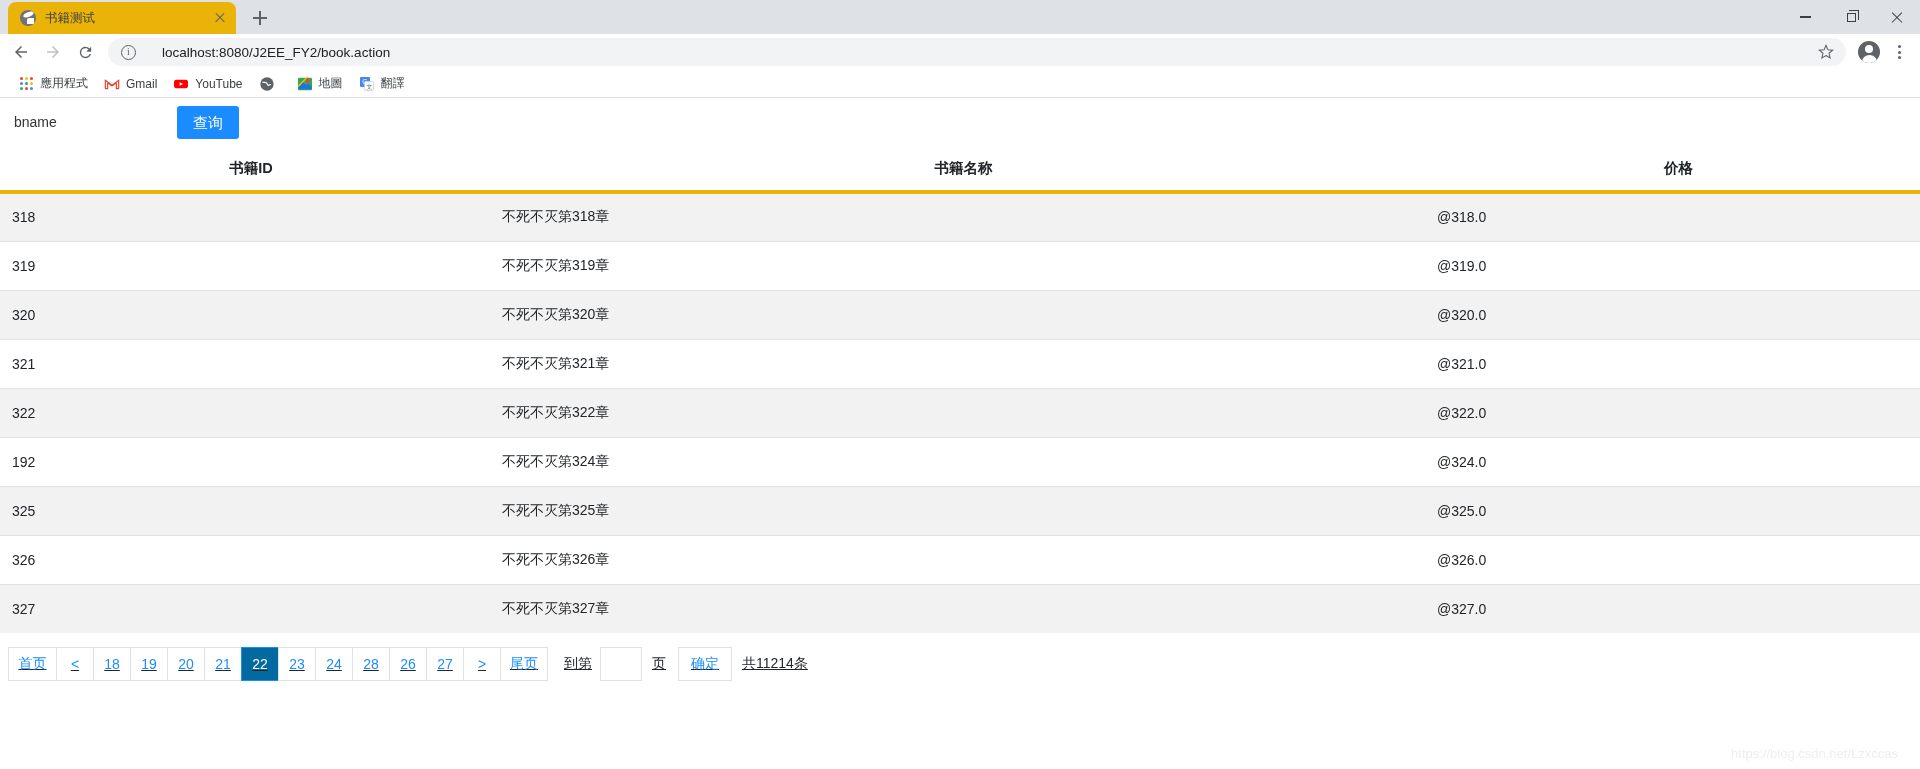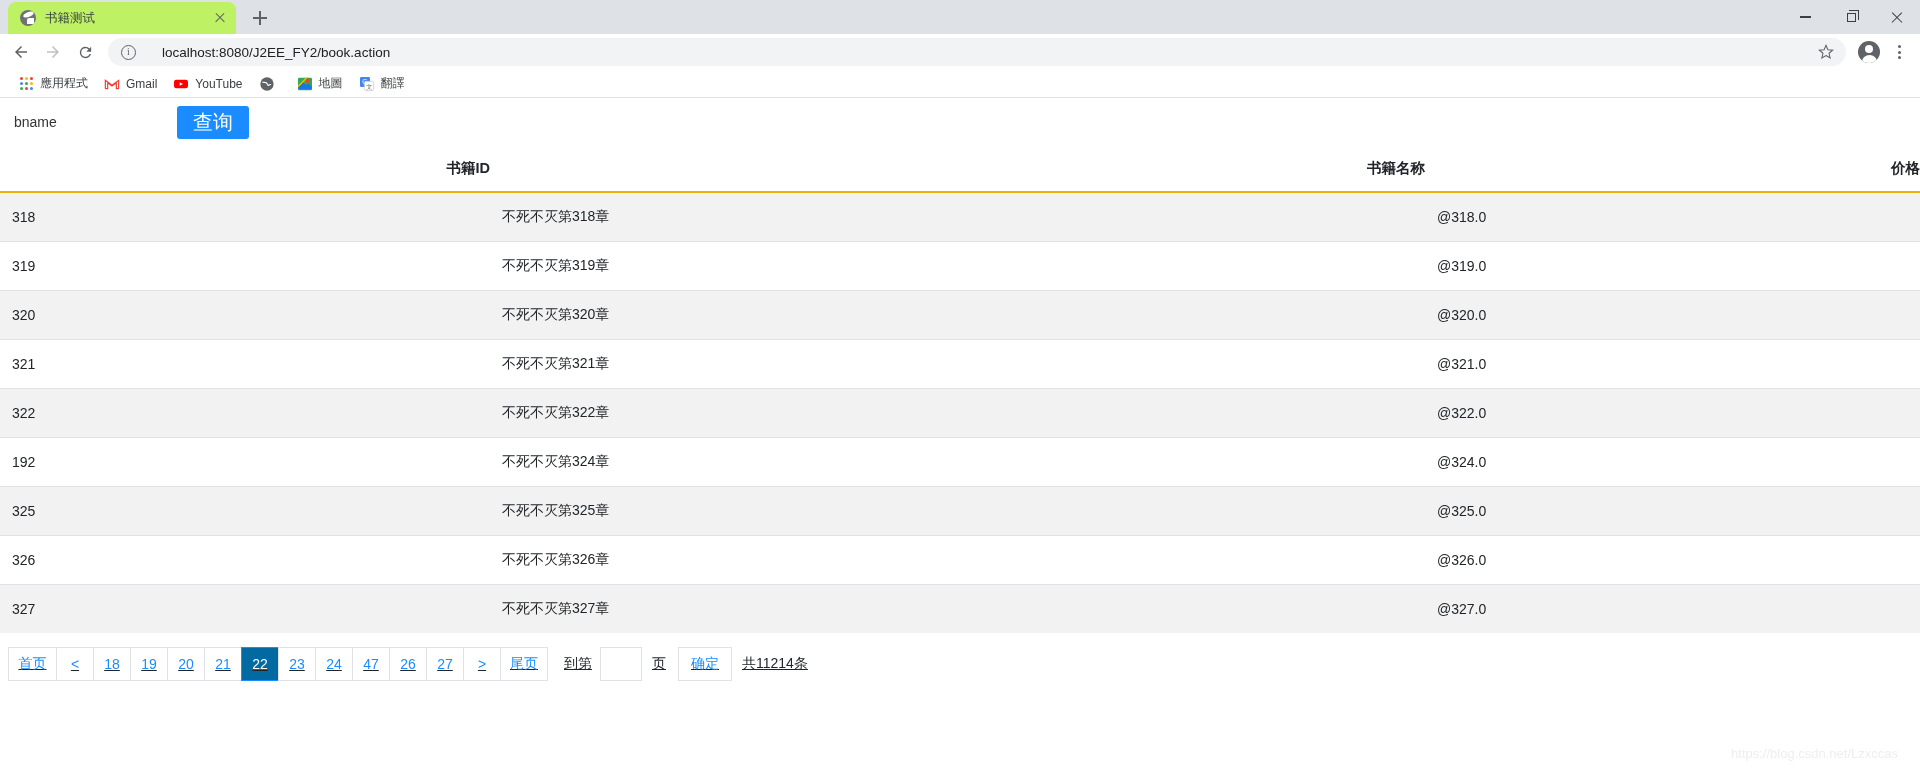--- a/index.html
+++ b/index.html
@@ -19,21 +19,21 @@
     background: #dee1e6;
     display: flex;
     align-items: flex-end;
     padding-left: 8px;
     position: relative;
     flex: 0 0 34px;
   }
   .tab {
     height: 32px;
     width: 228px;
-    background: #bef264;
+    background: #eab308;
     border-radius: 8px 8px 0 0;
     display: flex;
     align-items: center;
     padding: 0 8px 0 12px;
     gap: 9px;
     position: relative;
   }
   .tab-favicon {
     width: 16px; height: 16px; flex: 0 0 16px;
     border-radius: 50%;
@@ -196,43 +196,43 @@
     width: 160px; height: 30px;
     padding: 0 2px;
     background: transparent;
     margin-left: 0;
   }
   .query-btn {
     background: #1a8cff;
     color: #ffffff;
     border: none;
     border-radius: 3px;
-    font-size: 20px;
+    font-size: 15px;
     font-family: "Liberation Sans", sans-serif;
     padding: 8px 16px;
     cursor: pointer;
     position: absolute;
     left: 177px;
     top: 8px;
     height: 33px;
     line-height: 17px;
   }
 
   table.book-table {
     width: 1920px;
     border-collapse: collapse;
     table-layout: fixed;
   }
   table.book-table th {
-    text-align: right;
+    text-align: center;
     font-size: 14.5px;
     font-weight: bold;
     color: #212529;
     padding: 12px 0 12px 12px;
-    border-bottom: 2px solid #eab308;
+    border-bottom: 4px solid #eab308;
     height: 46px;
   }
   table.book-table td {
     font-size: 14px;
     color: #212529;
     padding: 0 0 0 12px;
     height: 49px;
     border-top: 1px solid #dee2e6;
     vertical-align: middle;
   }
@@ -504,21 +504,21 @@
     <div class="pager">
       <a class="pg wide">首页</a>
       <a class="pg">&lt;</a>
       <a class="pg">18</a>
       <a class="pg">19</a>
       <a class="pg">20</a>
       <a class="pg">21</a>
       <a class="pg active">22</a>
       <a class="pg">23</a>
       <a class="pg">24</a>
-      <a class="pg">47</a>
+      <a class="pg">28</a>
       <a class="pg">26</a>
       <a class="pg">27</a>
       <a class="pg">&gt;</a>
       <a class="pg wide last-in-group">尾页</a>
 
       <span class="pg-label">到第</span>
       <input class="page-input" type="text" value="" style="">
       <span class="pg-unit">页</span>
       <button class="confirm-btn">确定</button>
       <span class="total-text">共11214条</span>

